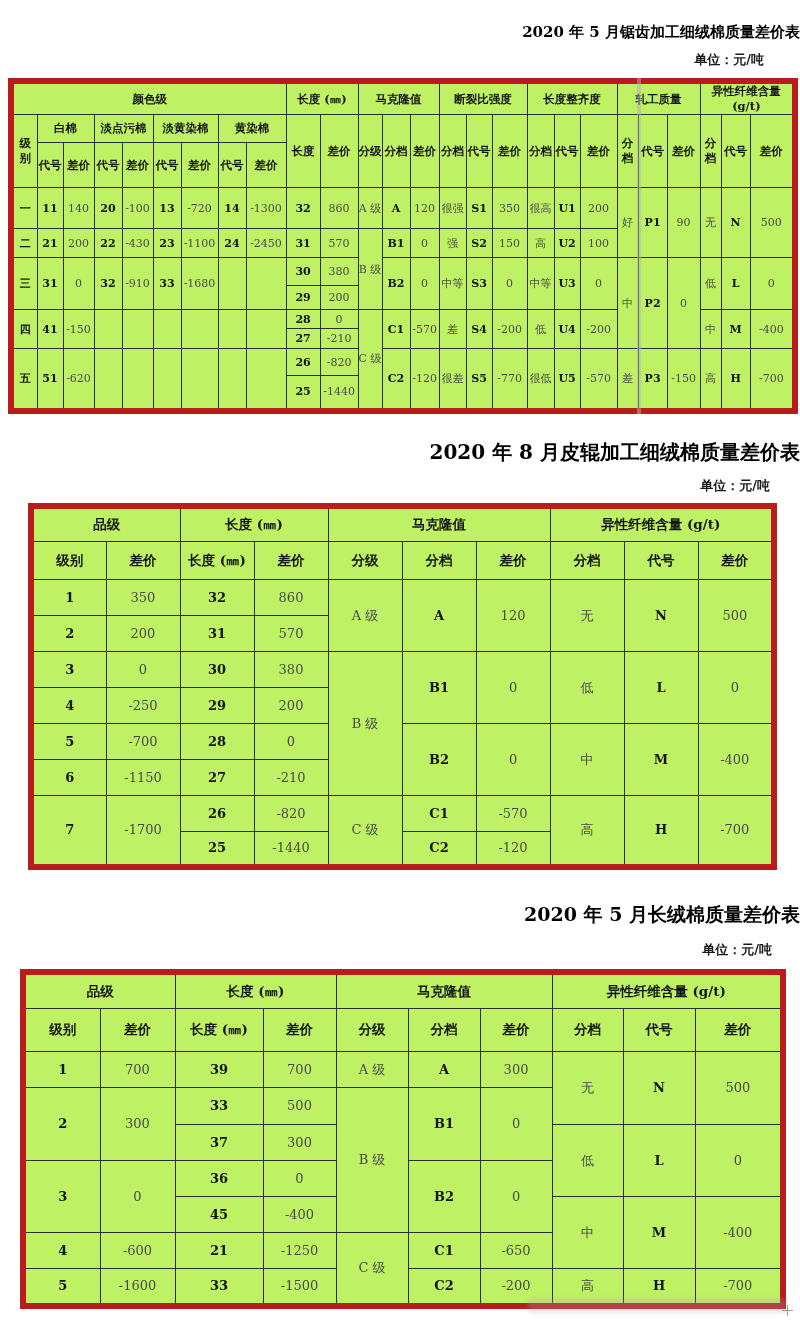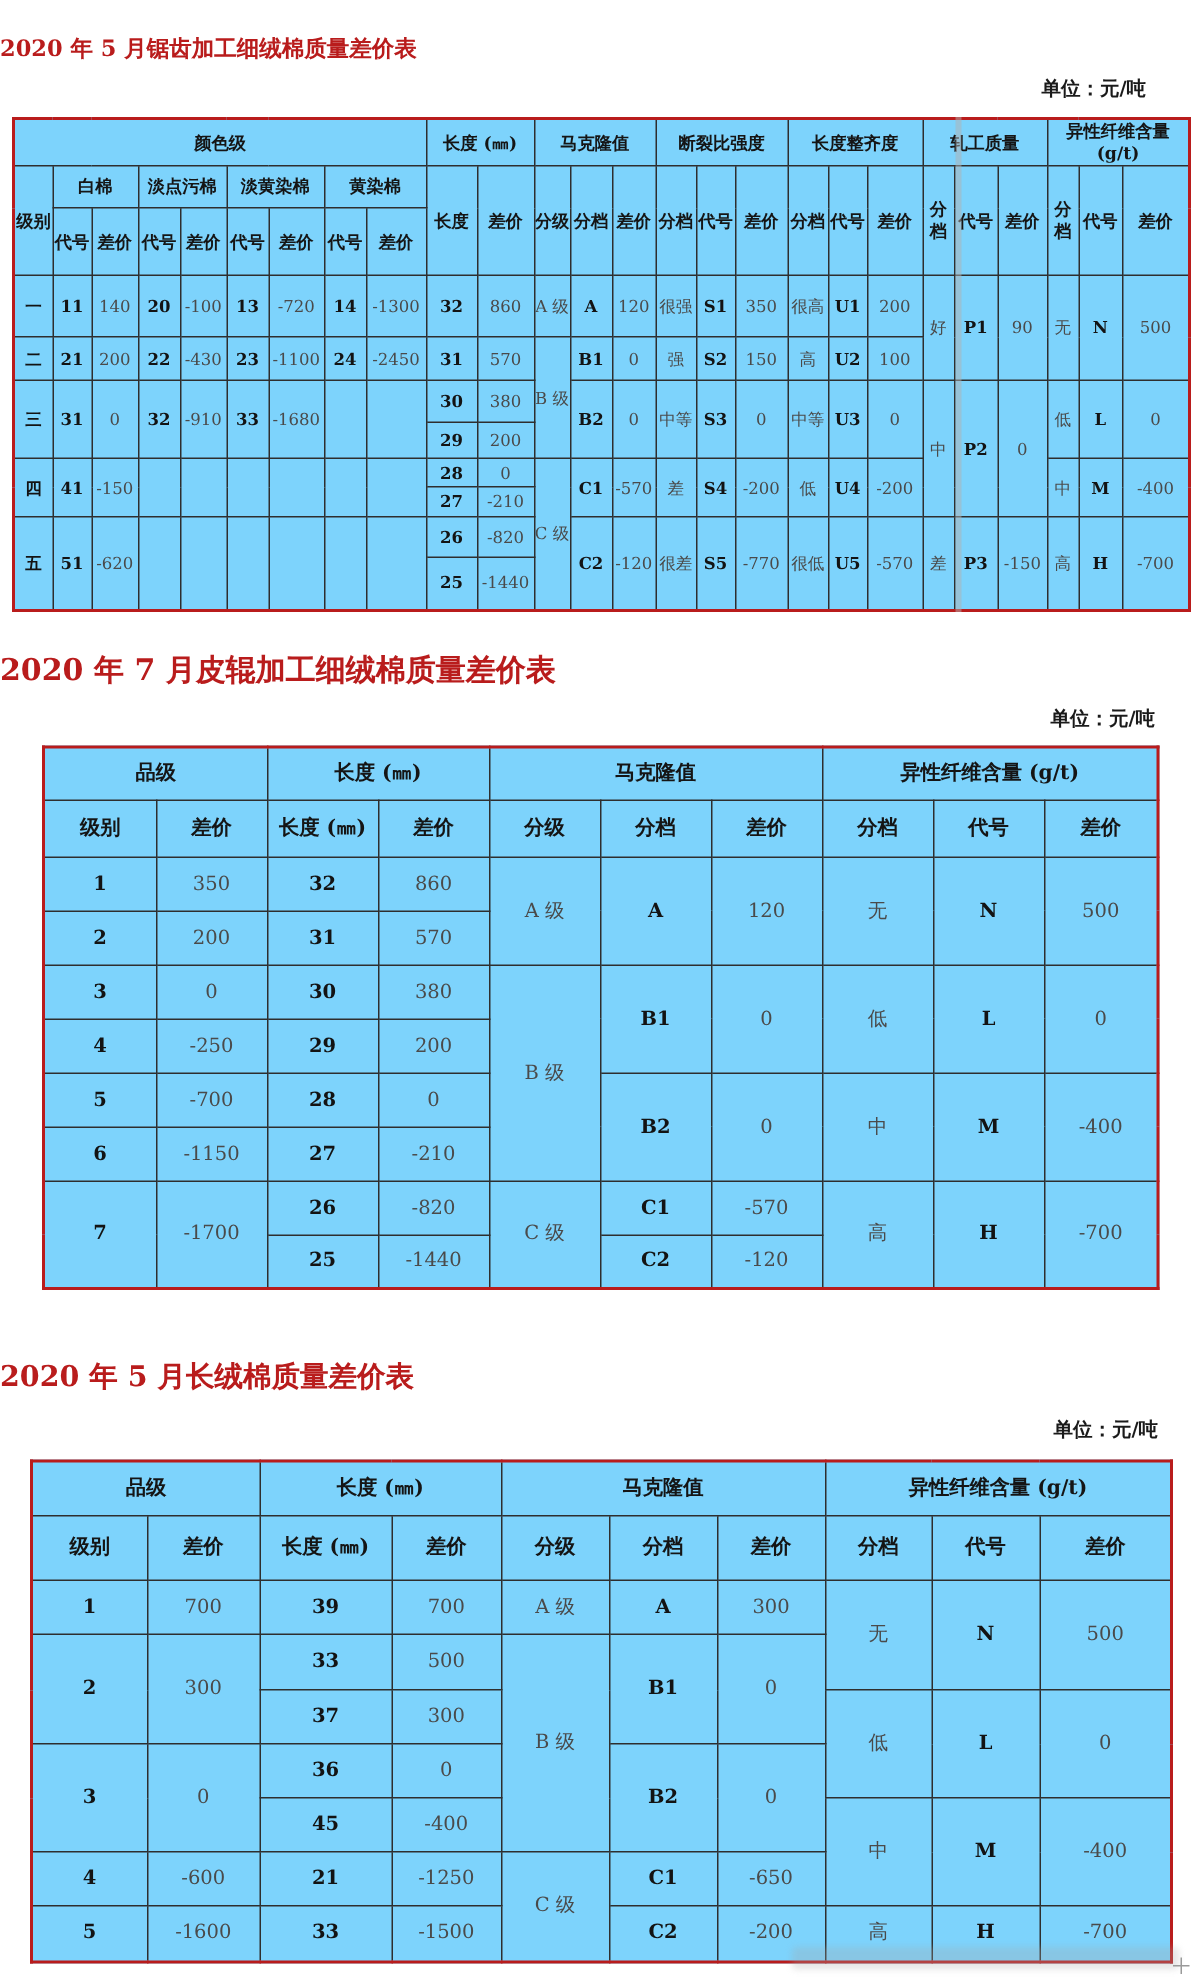--- a/index.html
+++ b/index.html
@@ -1,33 +1,33 @@
 <!DOCTYPE html>
 <html><head>
 <meta charset="utf-8">
 <style>
   html,body{margin:0;padding:0;}
   body{
     width:800px;height:1324px;position:relative;overflow:hidden;
     background:#ffffff;color:#222;
     font-family:"DejaVu Serif","Liberation Serif",serif;
   }
-  .title{text-align:left;font-weight:bold;color:#b91c1c;line-height:1.25;}
+  .title{text-align:right;font-weight:bold;color:#000000;line-height:1.25;}
   #t1-title{font-size:15px;padding-top:23px;}
   #t2-title{font-size:20px;margin-top:26px;}
-  #t3-title{font-size:19px;margin-top:47px;}
+  #t3-title{font-size:19px;margin-top:33px;}
   .unit{text-align:right;font-weight:bold;font-size:13px;color:#1a1a1a;line-height:1.2;}
   #t1-unit{margin:10px 36px 11px 0;}
   #t2-unit{margin:13px 30px 10px 0;}
   #t3-unit{margin:15px 28px 11px 0;}
   .twrap{position:relative;}
   #t1-wrap{margin-left:8px;width:784px;}
   #t2-wrap{margin-left:28px;width:743px;}
   #t3-wrap{margin-left:20px;width:760px;}
-  table{border-collapse:collapse;table-layout:fixed;background:#7dd3fc;border:2px solid #b91c1c;}
+  table{border-collapse:collapse;table-layout:fixed;background:#bef264;border:6px solid #b91c1c;}
   #t1{width:784px;}
   #t2{width:743px;}
   #t3{width:760px;}
   th,td{border:1px solid #2e2e2e;text-align:center;vertical-align:middle;padding:0;overflow:hidden;}
   th{font-weight:bold;color:#151515;}
   td{color:#4a4a4a;font-weight:normal;}
   td.b{font-weight:bold;color:#131313;}
   #t1 th{font-size:11.5px;line-height:1.3;}
   #t1 td{font-size:11px;line-height:1.2;}
   #t2 th,#t3 th{font-size:13.5px;line-height:1.3;}
@@ -259,21 +259,21 @@
   </tr>
   <tr style="height:35px">
     <td class="b">25</td>
     <td>-1440</td>
   </tr>
 </tbody>
     </table>
 <div class="artifact"></div>
 </div>
 
-<div class="title" id="t2-title">2020 年 7 月皮辊加工细绒棉质量差价表</div>
+<div class="title" id="t2-title">2020 年 8 月皮辊加工细绒棉质量差价表</div>
 <div class="unit" id="t2-unit">单位：元/吨</div>
 
 <div class="twrap" id="t2-wrap">
 <table id="t2">
   <colgroup>
     <col style="width:75px">
         <col style="width:74px">
         <col style="width:74px">
         <col style="width:74px">
     <col style="width:74px">

